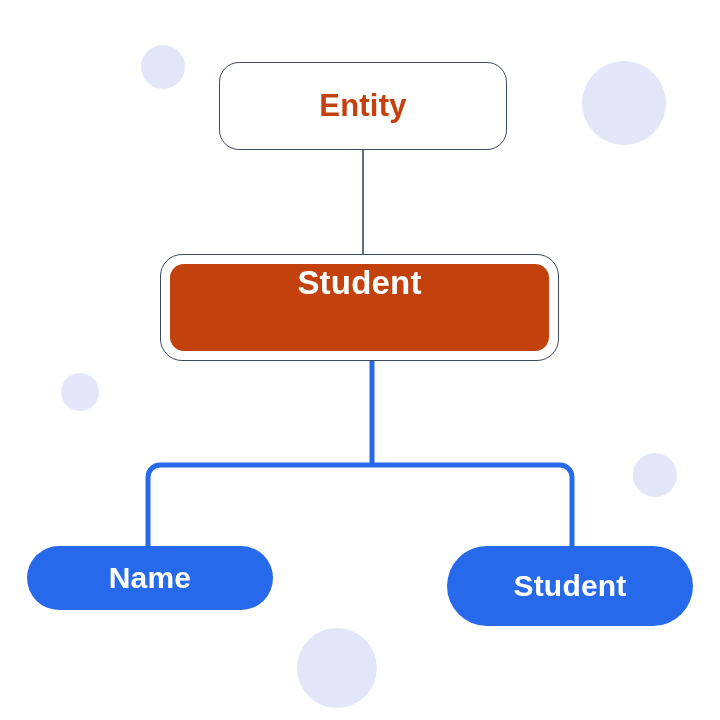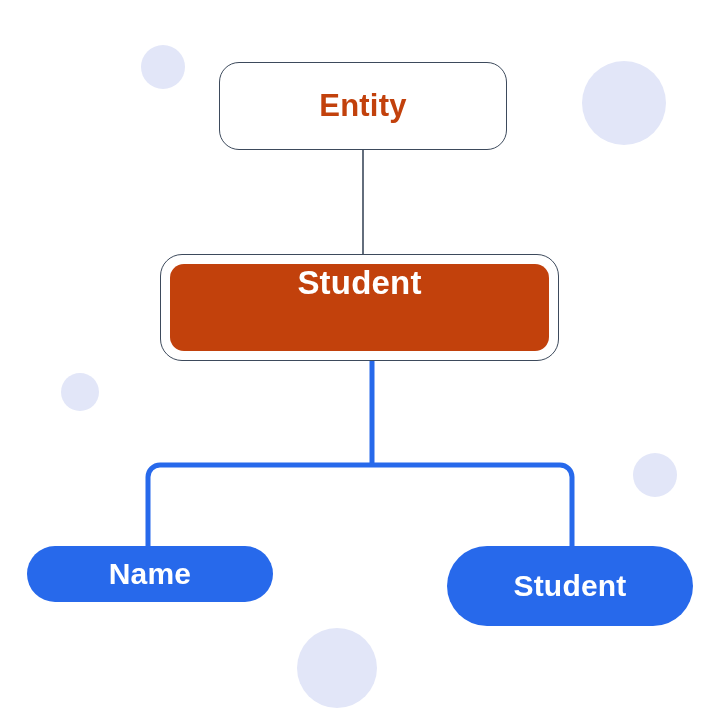--- a/index.html
+++ b/index.html
@@ -104,21 +104,21 @@
   .pill .node-label {
     color: #ffffff;
     font-size: 30px;
     font-weight: 600;
     letter-spacing: 0.2px;
   }
   #name-node {
     left: 27px;
     top: 546px;
     width: 246px;
-    height: 56px;
+    height: 64px;
   }
   #address-node {
     left: 447px;
     top: 546px;
     width: 246px;
     height: 80px;
   }
 </style>
 </head>
 <body>

